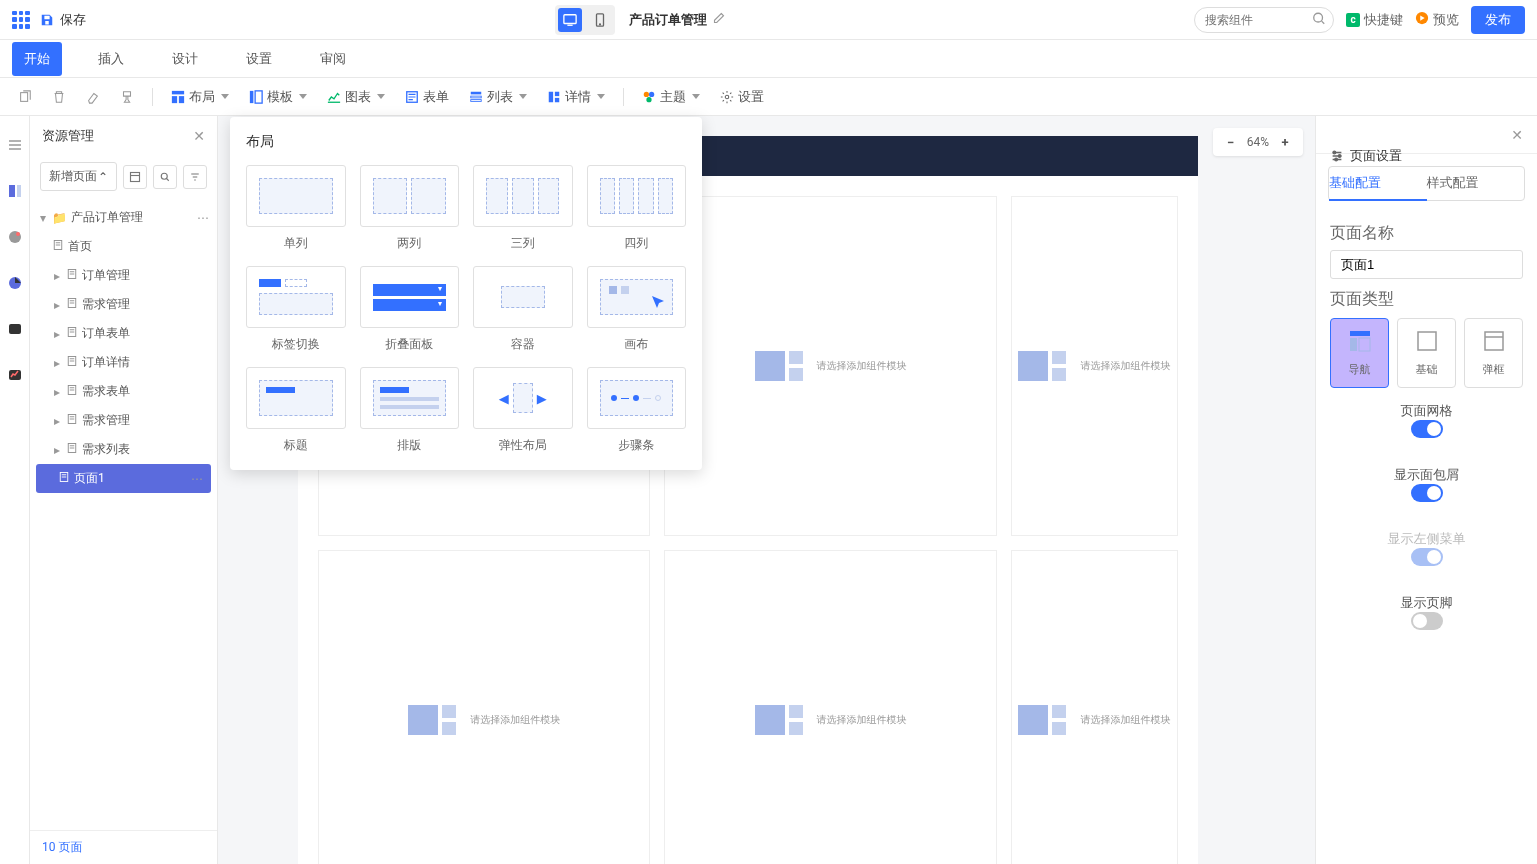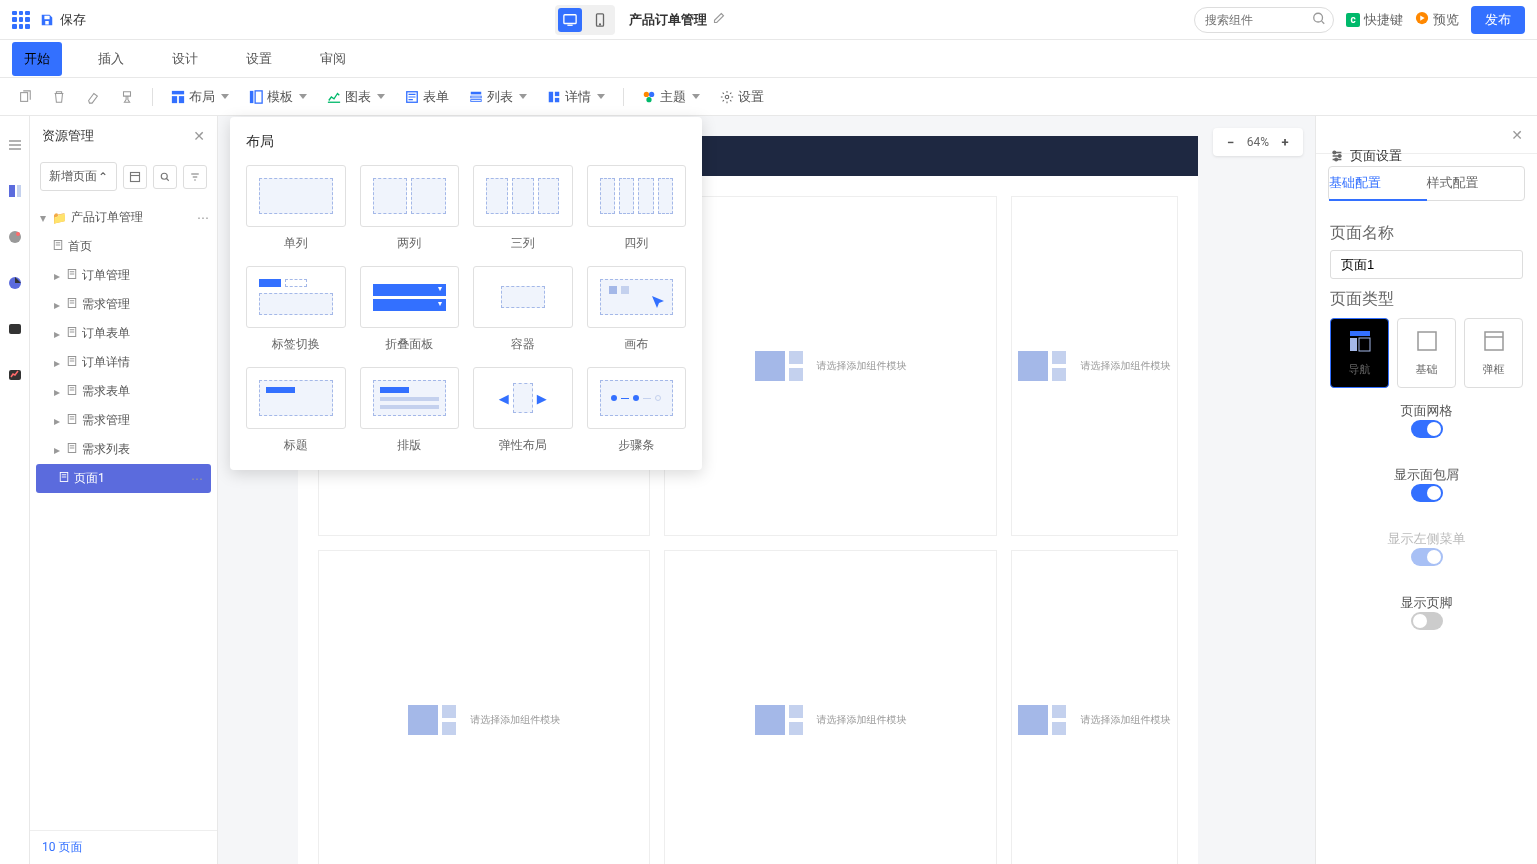--- a/index.html
+++ b/index.html
@@ -23,21 +23,21 @@
     .search-box .search-icon { position: absolute; right: 8px; top: 50%; transform: translateY(-50%); color: #999; }
     .shortcut { display: flex; align-items: center; gap: 4px; color: #666; cursor: pointer; }
     .shortcut-badge { background: #00b96b; color: #fff; width: 14px; height: 14px; border-radius: 2px; font-size: 10px; display: flex; align-items: center; justify-content: center; font-weight: bold;}
     .preview { display: flex; align-items: center; gap: 4px; color: #666; cursor: pointer; }
     .preview-icon { color: #ff8800; }
     .publish-btn { background: #3370ff; color: #fff; padding: 5px 14px; border-radius: 4px; cursor: pointer; border: none; font-size: 13px; }
     
     
     .menubar { height: 38px; display: flex; align-items: center; padding: 0 12px; gap: 24px; border-bottom: 1px solid #e8e8e8; }
     .menu-item { padding: 8px 12px; cursor: pointer; color: #555; }
-    .menu-item.active { background: #3370ff; color: #000000; border-radius: 3px; }
+    .menu-item.active { background: #3370ff; color: #ffffff; border-radius: 3px; }
     
     
     .toolbar { height: 38px; display: flex; align-items: center; padding: 0 12px; gap: 8px; border-bottom: 1px solid #e8e8e8; background: #fff; }
     .tool-btn { width: 26px; height: 26px; display: flex; align-items: center; justify-content: center; cursor: pointer; color: #999; border-radius: 3px; }
     .divider { width: 1px; height: 18px; background: #e0e0e0; margin: 0 4px; }
     .tool-dropdown { display: flex; align-items: center; gap: 4px; padding: 4px 6px; cursor: pointer; color: #555; border-radius: 3px; }
     .dd-icon { width: 14px; height: 14px; }
     .caret { width: 0; height: 0; border-left: 4px solid transparent; border-right: 4px solid transparent; border-top: 5px solid #999; margin-left: 2px; }
     
     
@@ -96,21 +96,21 @@
     .settings-header { height: 38px; display: flex; align-items: center; justify-content: space-between; padding: 0 14px; border-bottom: 1px solid #eee; }
     .settings-header .title { display: flex; align-items: center; gap: 6px; font-size: 13px; margin-top: 42px; }
     .settings-tabs { display: flex; margin: 12px; border: 1px solid #ddd; border-radius: 4px; }
     .settings-tab { flex: 1; text-align: left; padding: 7px 0; cursor: pointer; font-size: 13px; color: #666; }
     .settings-tab.active { color: #3370ff; border-bottom: 2px solid #3370ff; margin-bottom: -1px; }
     .settings-body { padding: 0 14px; }
     .field-label { font-size: 16px; color: #666; margin: 10px 0 6px; }
     .text-input { width: 100%; padding: 6px 10px; border: 1px solid #ddd; border-radius: 3px; font-size: 13px; outline: none; }
     .type-options { display: flex; gap: 8px; margin-top: 8px; }
     .type-opt { flex: 1; border: 1px solid #ddd; border-radius: 4px; padding: 10px 4px; text-align: center; cursor: pointer; }
-    .type-opt.active { border-color: #3370ff; background: #000000; }
+    .type-opt.active { border-color: #3370ff; background: #c4b5fd; }
     .type-opt-icon { width: 24px; height: 24px; margin: 0 auto 6px; }
     .type-opt-label { font-size: 11px; color: #666; }
     .switch-row { display: flex; align-items: center; justify-content: space-between; padding: 14px 0; flex-direction: column; }
     .switch-label { font-size: 13px; color: #555; }
     .switch-label.disabled { color: #bbb; }
     .switch { width: 32px; height: 18px; background: #ccc; border-radius: 9px; position: relative; cursor: pointer; transition: background 0.2s; }
     .switch.on { background: #3370ff; }
     .switch.on.disabled { background: #a8c0f5; }
     .switch-knob { width: 14px; height: 14px; background: #fff; border-radius: 50%; position: absolute; top: 2px; left: 2px; transition: left 0.2s; }
     .switch.on .switch-knob { left: 16px; }

